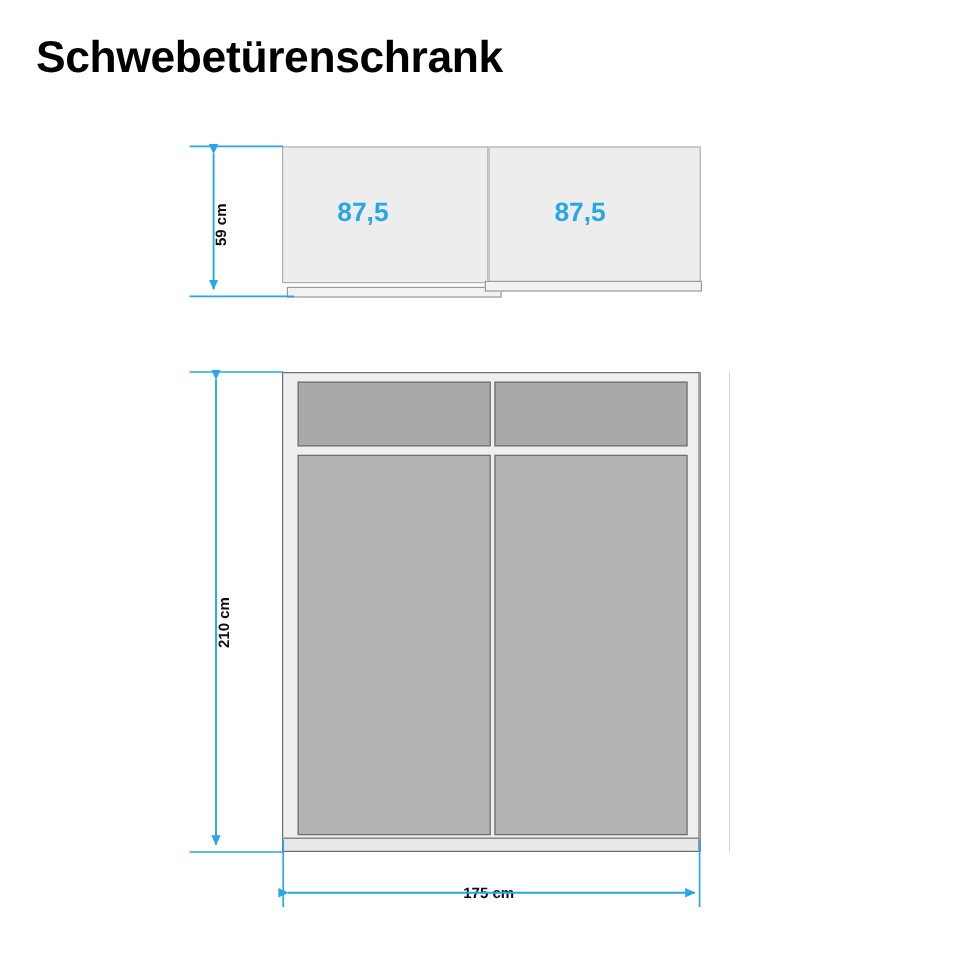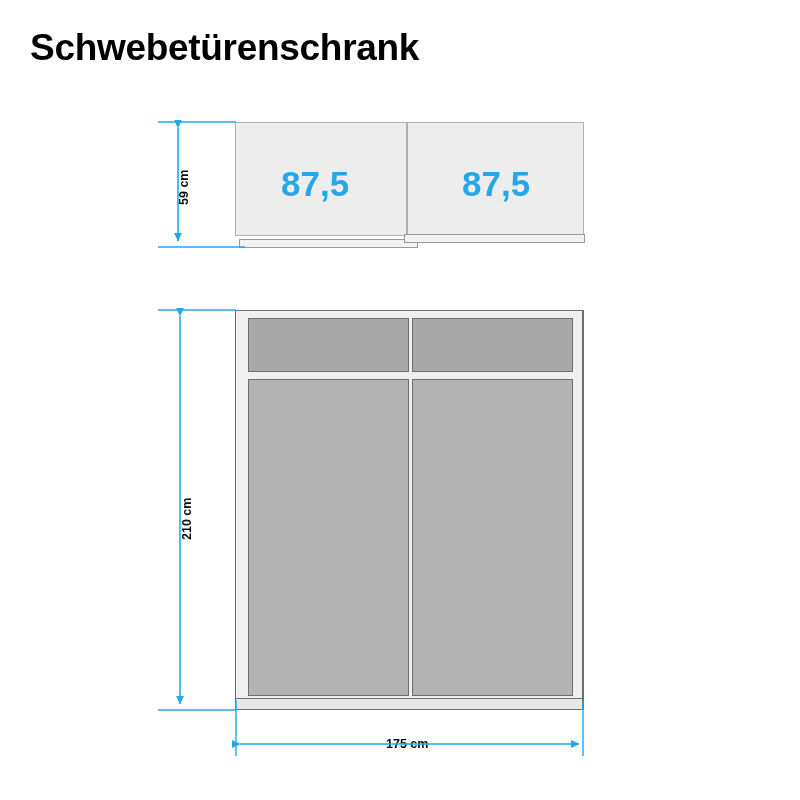--- a/index.html
+++ b/index.html
@@ -44,21 +44,21 @@
     font-weight: bold;
     white-space: nowrap;
   }
   .dim-label.vert {
     transform: rotate(-90deg);
     transform-origin: left top;
   }
   .blue-num {
     position: absolute;
     color: #25a7e8;
-    font-size: 35px;
+    font-size: 22px;
     font-weight: bold;
     white-space: nowrap;
   }
 
   
   #upper-unit { position: absolute; }
   .upper-door {
     background: #ededed;
     border: 1px solid #b0b0b0;
   }

